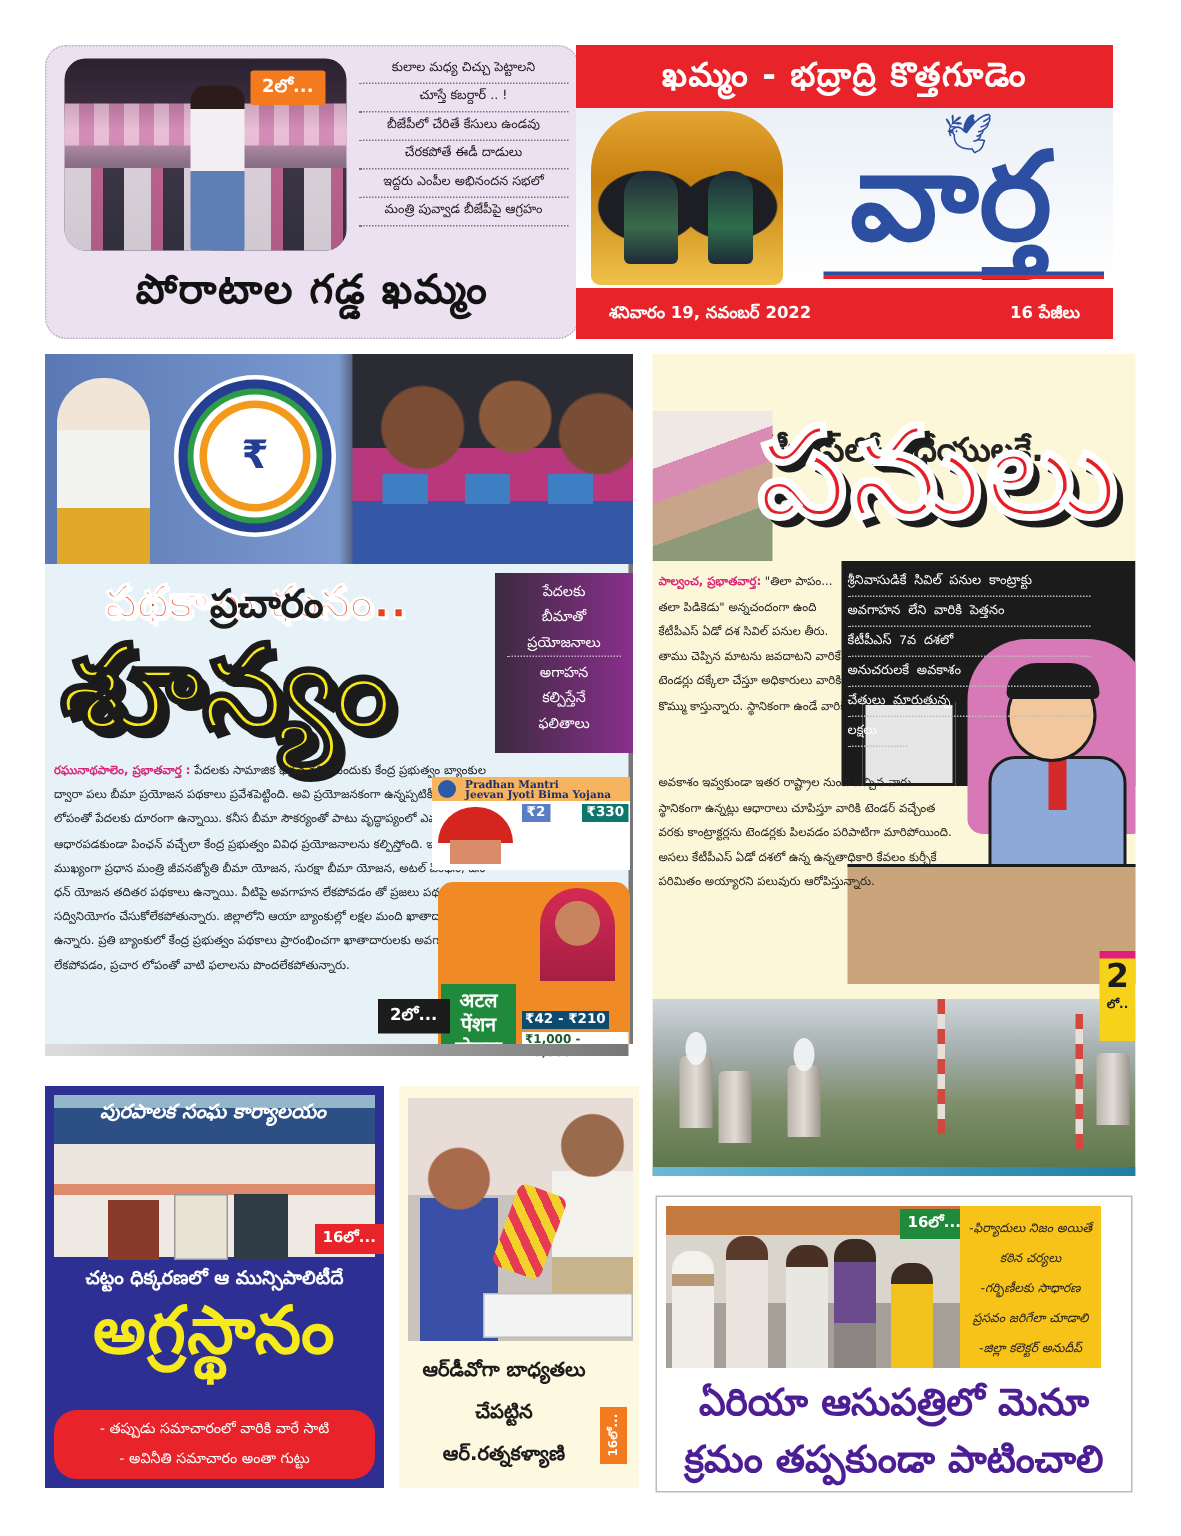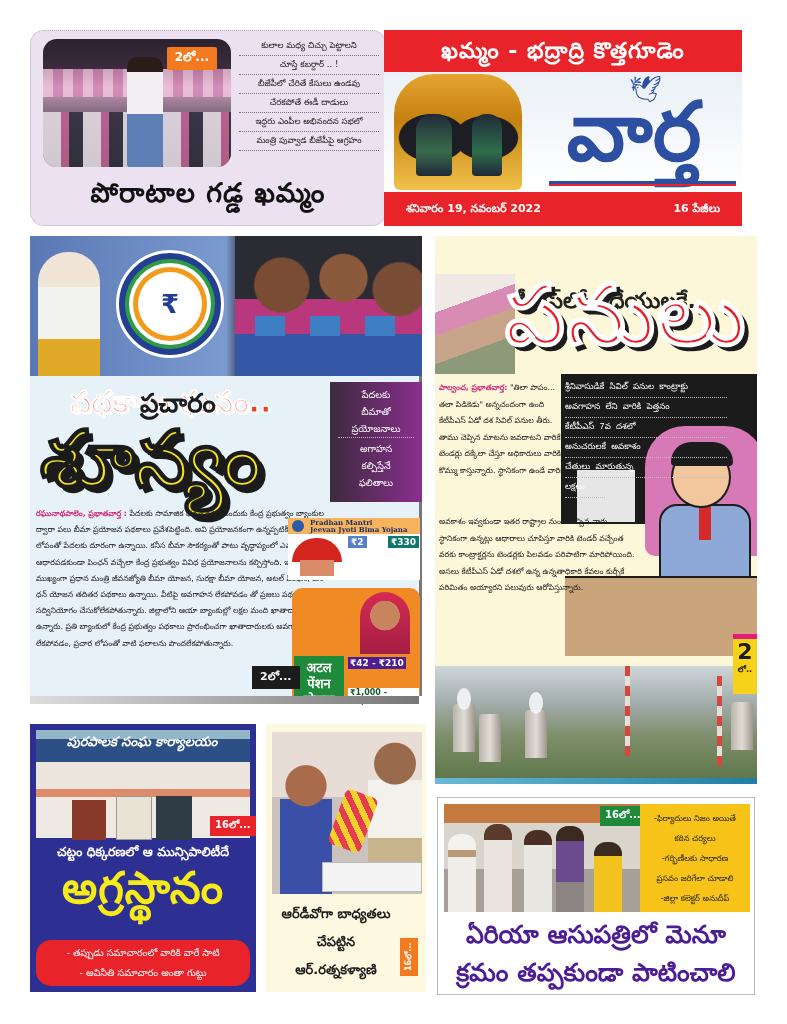--- a/index.html
+++ b/index.html
@@ -101,21 +101,21 @@
   .ad-jjby-j { position: absolute; left: 262px; top: 284px; width: 12px; height: 12px; border-radius: 50%; background: #2b5aa6; }
   .umbrella { position: absolute; left: 262px; top: 302px; width: 50px; height: 24px; background: #d4261e; border-radius: 25px 25px 0 0; }
   .house { position: absolute; left: 270px; top: 324px; width: 34px; height: 16px; background: #d98b6a; }
   .ad-jjby-price { position: absolute; left: 318px; top: 300px; font-size: 9px; font-weight: bold; color: #fff; background: #5a7ec6; padding: 1px 3px; }
   .ad-jjby-price2 { position: absolute; left: 358px; top: 300px; font-size: 9px; font-weight: bold; color: #fff; background: #0f766e; padding: 1px 3px; }
   .ad-apy { position: absolute; left: 262px; top: 352px; width: 128px; height: 108px; background: #f08a24; border-radius: 10px 10px 0 0; }
   .ad-apy-woman { position: absolute; left: 330px; top: 356px; width: 50px; height: 62px; border-radius: 25px 25px 0 0;
     background: radial-gradient(circle at 50% 38%, #c8845f 0 32%, transparent 33%), linear-gradient(180deg,#d52a52,#a51e44); }
   .ad-apy-green { position: absolute; left: 264px; top: 420px; width: 50px; height: 40px; background: #1f8a3c; color: #fff;
     font-size: 13px; font-weight: bold; text-align: center; line-height: 16px; padding-top: 4px; }
-  .ad-apy-amt { position: absolute; left: 318px; top: 421px; font-size: 9px; font-weight: bold; color: #fff; background: #4c1d95; padding: 1px 2px; }
+  .ad-apy-amt { position: absolute; left: 318px; top: 438px; font-size: 9px; font-weight: bold; color: #fff; background: #0c4a6e; padding: 1px 2px; }
   .ad-apy-amt2 { position: absolute; left: 318px; top: 452px; font-size: 8px; font-weight: bold; color: #1b5a2a; background: #fff; padding: 0 2px; }
   .story1-bottomshade { position: absolute; left: 0; right: 0; bottom: -8px; height: 8px; background: linear-gradient(90deg,#ddd,#777); }
 
   
   .story2 { position: absolute; left: 435px; top: 236px; width: 322px; height: 548px; background: #fcf7d9; overflow: hidden; }
   .story2-kicker { position: absolute; left: 0; right: 0; top: 4px; text-align: center; font-size: 22px; font-weight: bold; color: #222; margin-top: 48px; }
   .money { position: absolute; left: 0; top: 38px; width: 80px; height: 100px;
     background: linear-gradient(160deg,#efe8e4 0 30%, #d88cb4 30% 48%, #c7a48a 48% 70%, #8d9a7a 70% 100%); }
   .story2-big { position: absolute; left: 70px; top: 30px; font-size: 84px; font-weight: 900; color: #e51f26;
     -webkit-text-stroke: 2px #fff; text-shadow: 5px 5px 0 #1c1c1c; letter-spacing: 2px; }
@@ -172,21 +172,21 @@
   .story4-head div { line-height: 28px; }
   .badge-orange-v { position: absolute; left: 134px; top: 214px; width: 18px; height: 38px; background: #f47a20; color: #fff;
     font-size: 8px; font-weight: bold; writing-mode: vertical-rl; transform: rotate(180deg); text-align: center; line-height: 18px; }
 
   
   .story5 { position: absolute; left: 437px; top: 797px; width: 318px; height: 198px; background: #fff; border: 1px solid #bbb; }
   .story5-photo { position: absolute; left: 6px; top: 6px; width: 196px; height: 108px;
     background: linear-gradient(180deg, #c47a3f 0 18%, #d9d4cc 18% 60%, #a6a099 60% 100%); }
   .p1 { position: absolute; width: 28px; height: 78px; border-radius: 12px 12px 0 0; bottom: 0; }
   .badge-green { position: absolute; left: 162px; top: 8px; background: #1f8a3c; color: #fff; font-size: 10px; font-weight: bold; padding: 3px 5px; }
-  .story5-yellow { position: absolute; left: 202px; top: 6px; width: 110px; height: 108px; background: #f7c318; text-align: center; font-size: 8.2px; color: #222; padding-top: 4px; }
+  .story5-yellow { position: absolute; left: 202px; top: 6px; width: 94px; height: 108px; background: #f7c318; text-align: center; font-size: 8.2px; color: #222; padding-top: 4px; font-style: italic; }
   .story5-yellow div { line-height: 20px; }
   .story5-head { position: absolute; left: 0; right: 0; top: 118px; text-align: center; font-size: 25px; font-weight: bold; color: #4c1d95; }
   .story5-head div { line-height: 38px; }
 </style>
 </head>
 <body>
 
 <section class="teaser">
   <div class="teaser-photo">
     <div class="banner"></div>

